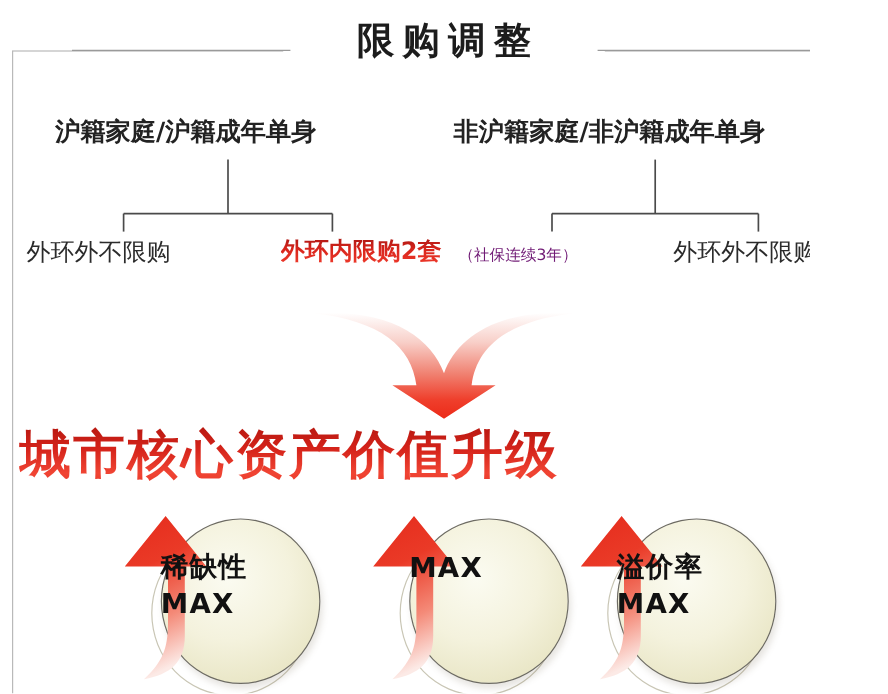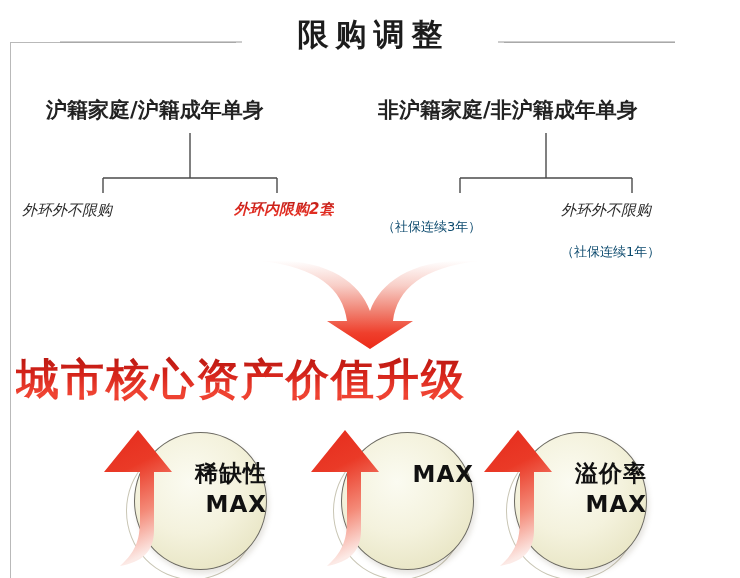--- a/index.html
+++ b/index.html
@@ -83,43 +83,42 @@
   }
 
   
   .leaf {
     position: absolute;
     white-space: nowrap;
     font-family: "DejaVu Sans", "Liberation Sans", sans-serif;
   }
   .leaf .main {
     display: block;
-    font-size: 15px;
+    font-size: 20px;
     line-height: 24px;
-    font-style: italic;
   }
   .leaf.plain .main {
     color: #2b2b2b;
     font-weight: normal;
   }
   .leaf.hot .main {
     color: #cf1f18;
     font-weight: bold;
     background: linear-gradient(180deg, #a81713 0%, #d8251c 45%, #ef3b2c 100%);
     -webkit-background-clip: text;
     background-clip: text;
     -webkit-text-fill-color: transparent;
     color: transparent;
     margin-left: 44px;
   }
   .leaf .note {
     display: block;
-    margin-top: 21px;
+    margin-top: 7px;
     font-size: 13px;
-    color: #0c4a6e;
+    color: #701a75;
     font-weight: normal;
     text-align: center;
   }
 
   .leaf-l1 { left: 22px;  top: 198px; }
   .leaf-l2 { left: 190px; top: 197px; }
   .leaf-r1 { left: 382px; top: 197px; }
   .leaf-r2 { left: 561px; top: 198px; }
 
   
@@ -191,21 +190,21 @@
     left: 0;
     top: 0;
     width: 120px;
     height: 150px;
   }
   .badge-label {
     position: absolute;
     left: 58px;
     top: 38px;
     width: 133px;
-    text-align: right;
+    text-align: left;
     font-family: "DejaVu Sans", "Liberation Sans", sans-serif;
     color: #111111;
   }
   .badge-label .cn {
     display: block;
     font-size: 23px;
     font-weight: bold;
     line-height: 30px;
     letter-spacing: 1px;
   }
@@ -257,21 +256,20 @@
   <div class="leaf hot leaf-l2">
     <span class="main">外环内限购2套</span>
   </div>
 
   <div class="leaf hot leaf-r1">
     <span class="note">（社保连续3年）</span>
   </div>
 
   <div class="leaf plain leaf-r2">
     <span class="main">外环外不限购</span>
-    <span class="note">（社保连续1年）</span>
   </div>
 
   <svg class="funnel" viewBox="0 0 230 96">
     <defs>
       <linearGradient id="funGrad" x1="0" y1="0" x2="0" y2="1">
         <stop offset="0%" stop-color="#ffffff"></stop>
         <stop offset="28%" stop-color="#f8cfc8"></stop>
         <stop offset="58%" stop-color="#f08070"></stop>
         <stop offset="82%" stop-color="#ef3f2c"></stop>
         <stop offset="100%" stop-color="#ec2a18"></stop>

